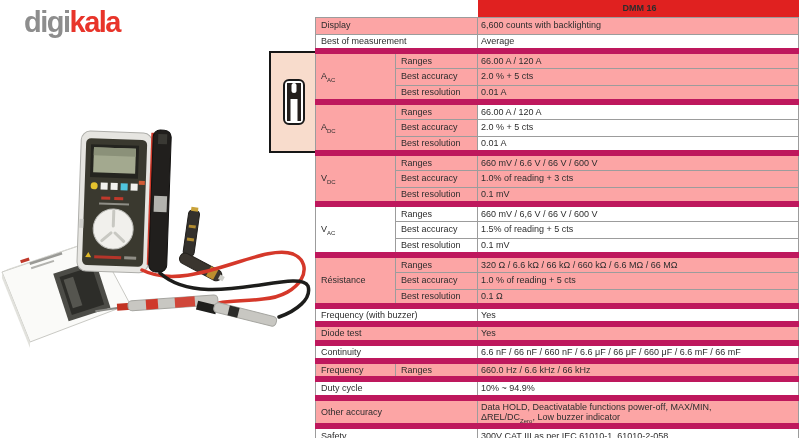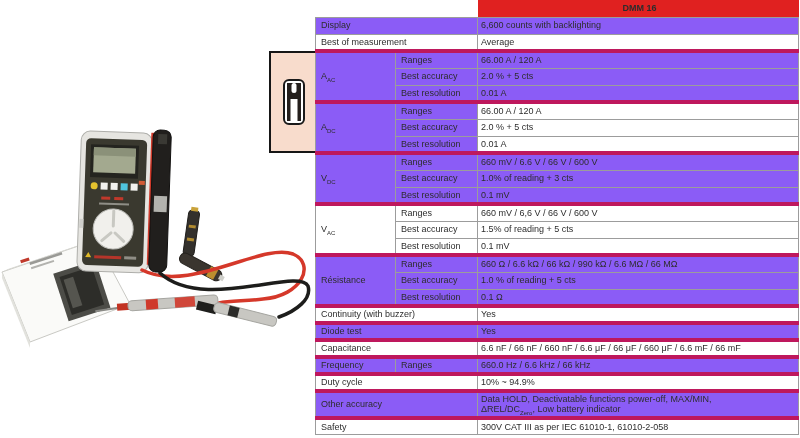--- a/index.html
+++ b/index.html
@@ -9,42 +9,45 @@
   
   .logo { position: absolute; left: 24px; top: 6px; font-size: 29px; font-weight: bold; letter-spacing: -1.5px; }
   .logo .lg-gray { color: #8d8d8d; }
   .logo .lg-red  { color: #e8342a; }
 
   
   table.spec { position: absolute; left: 315px; top: 0; width: 483px; border-collapse: collapse; table-layout: fixed; }
   table.spec td { border: 1px solid #9c9c9c; font-size: 9px; color: #2d2d2d; height: 17px; padding: 1px 2px 1px 5px; line-height: 1.15; margin-left: 45px; }
   table.spec td.val { text-align: left; padding: 1px 3px; }
   table.spec tr { height: 17px; }
-  .pink { background: #8b5cf6; }
-  tr.btop td { border-top: 4px solid #be185d; }
+  .pink { background: #fca5a5; }
+  tr.btop td { border-top: 6px solid #be185d; }
   td.bleft { border-left: 2px solid #161616; }
   tr.hdr td { border: 0; }
   td.blank { border: 0; background: #fff; }
   td.model { background: #e02120; color: #fff; font-weight: bold; font-size: 12px; text-align: center; }
   table.spec sub { font-size: 6px; line-height: 0; }
   tr.tall { height: 27px; }
   td.multiline { line-height: 1.35; }
 
   
   .icon-cell { position: absolute; left: 269px; top: 51px; width: 47px; height: 102px; background: #f8dccc;
                border: 2px solid #161616; border-right: 0; display: flex; align-items: center; justify-content: center; }
 
   
   .photo { position: absolute; left: 0; top: 70px; width: 315px; height: 310px; }
 </style>
 </head>
 <body>
 
 <div class="page">
 
+  <div class="logo">
+    <span class="lg-gray">digi</span><span class="lg-red">kala</span>
+  </div>
 
   <svg class="photo" viewBox="0 0 315 310" aria-hidden="true">
 
     <g>
       <polygon points="2,202 96,170 130,234 30,272" fill="#fafaf8" stroke="#c9c9c4" stroke-width="1"></polygon>
       <polygon points="2,202 2,208 30,278 30,272" fill="#e2e2dd"></polygon>
       <polygon points="2,202 8,199 100,168 96,170" fill="#d8d8d3"></polygon>
       <g transform="rotate(-18 80 215)">
         <rect x="58" y="196" width="44" height="50" fill="#4c4c47"></rect>
         <rect x="63" y="201" width="34" height="40" fill="#2d2d29"></rect>
@@ -209,62 +212,62 @@
       <td class="val">1.5% of reading + 5 cts</td>
     </tr>
     <tr>
       <td>Best resolution</td>
       <td class="val">0.1 mV</td>
     </tr>
 
     <tr class="btop">
       <td class="pink bleft" rowspan="3">Résistance</td>
       <td class="pink">Ranges</td>
-      <td class="pink val">660 Ω / 6.6 kΩ / 66 kΩ / 990 kΩ / 6.6 MΩ / 66 MΩ</td>
+      <td class="pink val">320 Ω / 6.6 kΩ / 66 kΩ / 660 kΩ / 6.6 MΩ / 66 MΩ</td>
     </tr>
     <tr>
       <td class="pink">Best accuracy</td>
       <td class="pink val">1.0 % of reading + 5 cts</td>
     </tr>
     <tr>
       <td class="pink">Best resolution</td>
       <td class="pink val">0.1 Ω</td>
     </tr>
 
     <tr class="btop">
-      <td colspan="2">Continuity (with buzzer)</td>
+      <td colspan="2">Frequency (with buzzer)</td>
       <td class="val">Yes</td>
     </tr>
 
     <tr class="btop">
       <td class="pink bleft" colspan="2">Diode test</td>
       <td class="pink val">Yes</td>
     </tr>
 
     <tr class="btop">
-      <td colspan="2">Capacitance</td>
+      <td colspan="2">Continuity</td>
       <td class="val">6.6 nF / 66 nF / 660 nF / 6.6 μF / 66 μF / 660 μF / 6.6 mF / 66 mF</td>
     </tr>
 
     <tr class="btop">
       <td class="pink bleft">Frequency</td>
       <td class="pink">Ranges</td>
       <td class="pink val">660.0 Hz / 6.6 kHz / 66 kHz</td>
     </tr>
 
     <tr class="btop">
       <td colspan="2">Duty cycle</td>
       <td class="val">10% ~ 94.9%</td>
     </tr>
 
     <tr class="btop tall">
       <td class="pink bleft" colspan="2">Other accuracy</td>
       <td class="pink val multiline">
         <span>Data HOLD, Deactivatable functions power-off, MAX/MIN,</span><br>
-        <span><span>ΔREL/DC</span><sub>Zero</sub><span>, Low battery indicator</span></span>
+        <span><span>ΔREL/DC</span><sub>Zero</sub><span>, Low buzzer indicator</span></span>
       </td>
     </tr>
 
     <tr class="btop">
       <td colspan="2">Safety</td>
       <td class="val">300V CAT III as per IEC 61010-1, 61010-2-058</td>
     </tr>
   </tbody>
     </table>
 </div>

